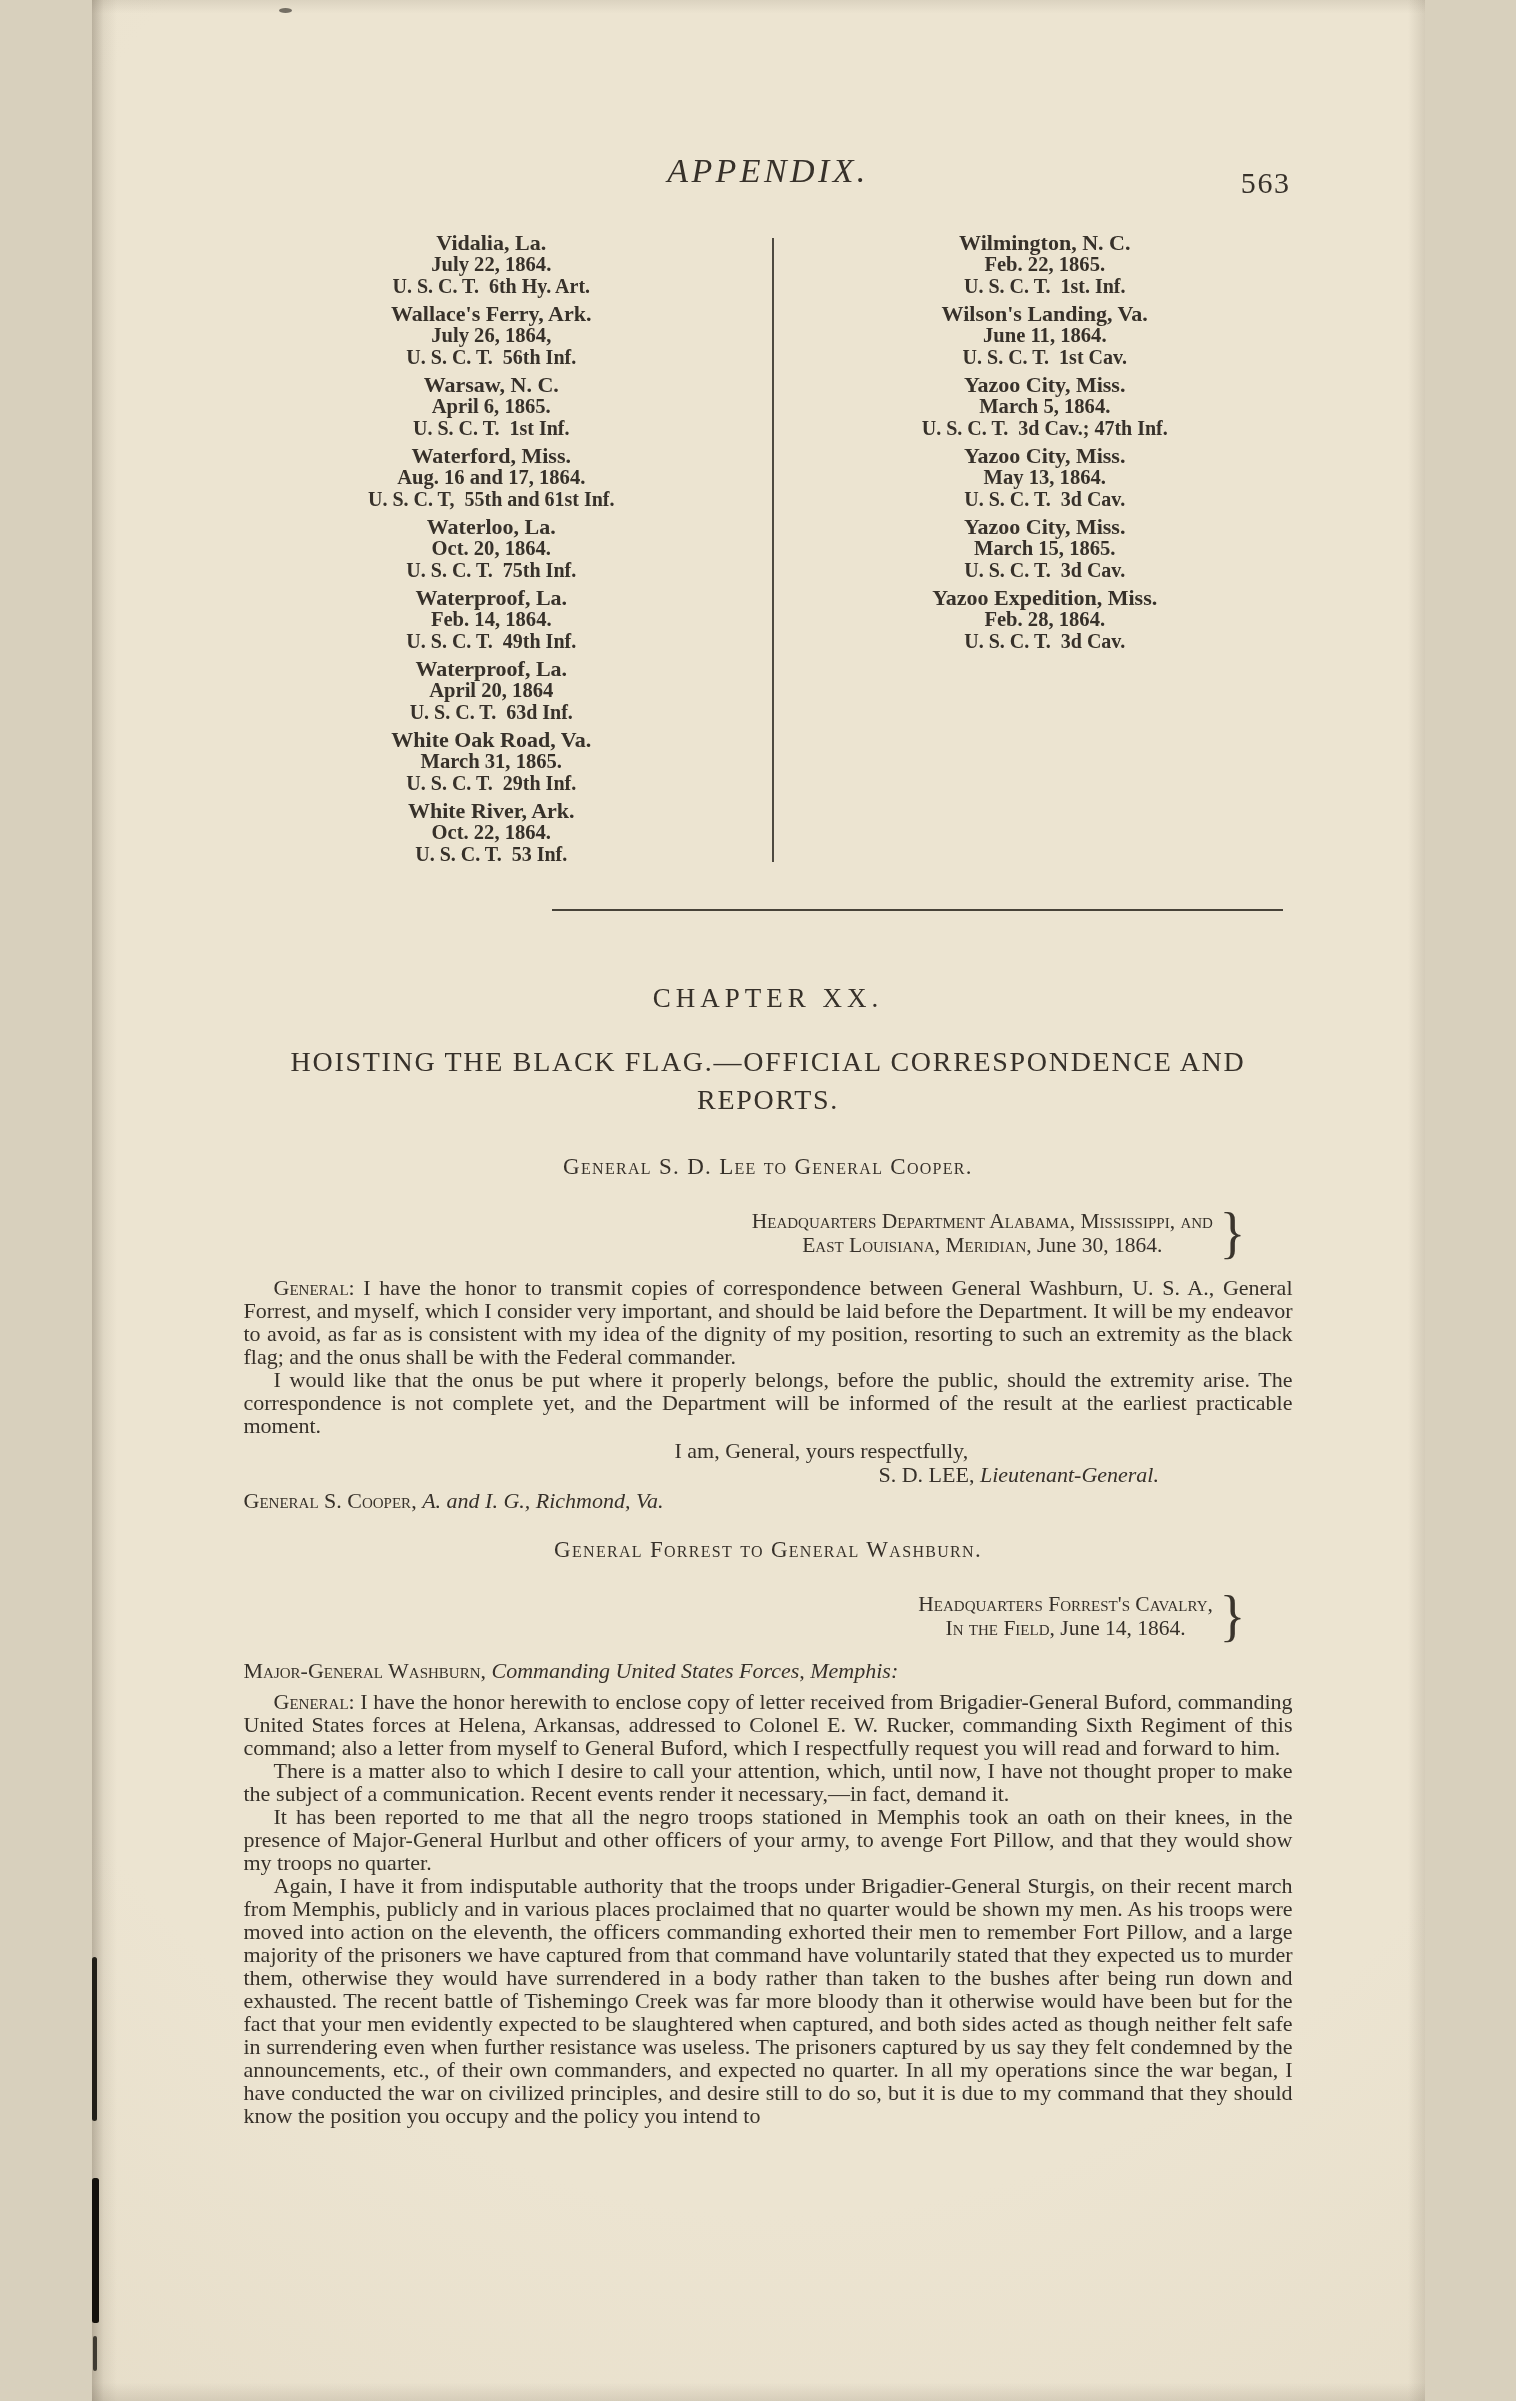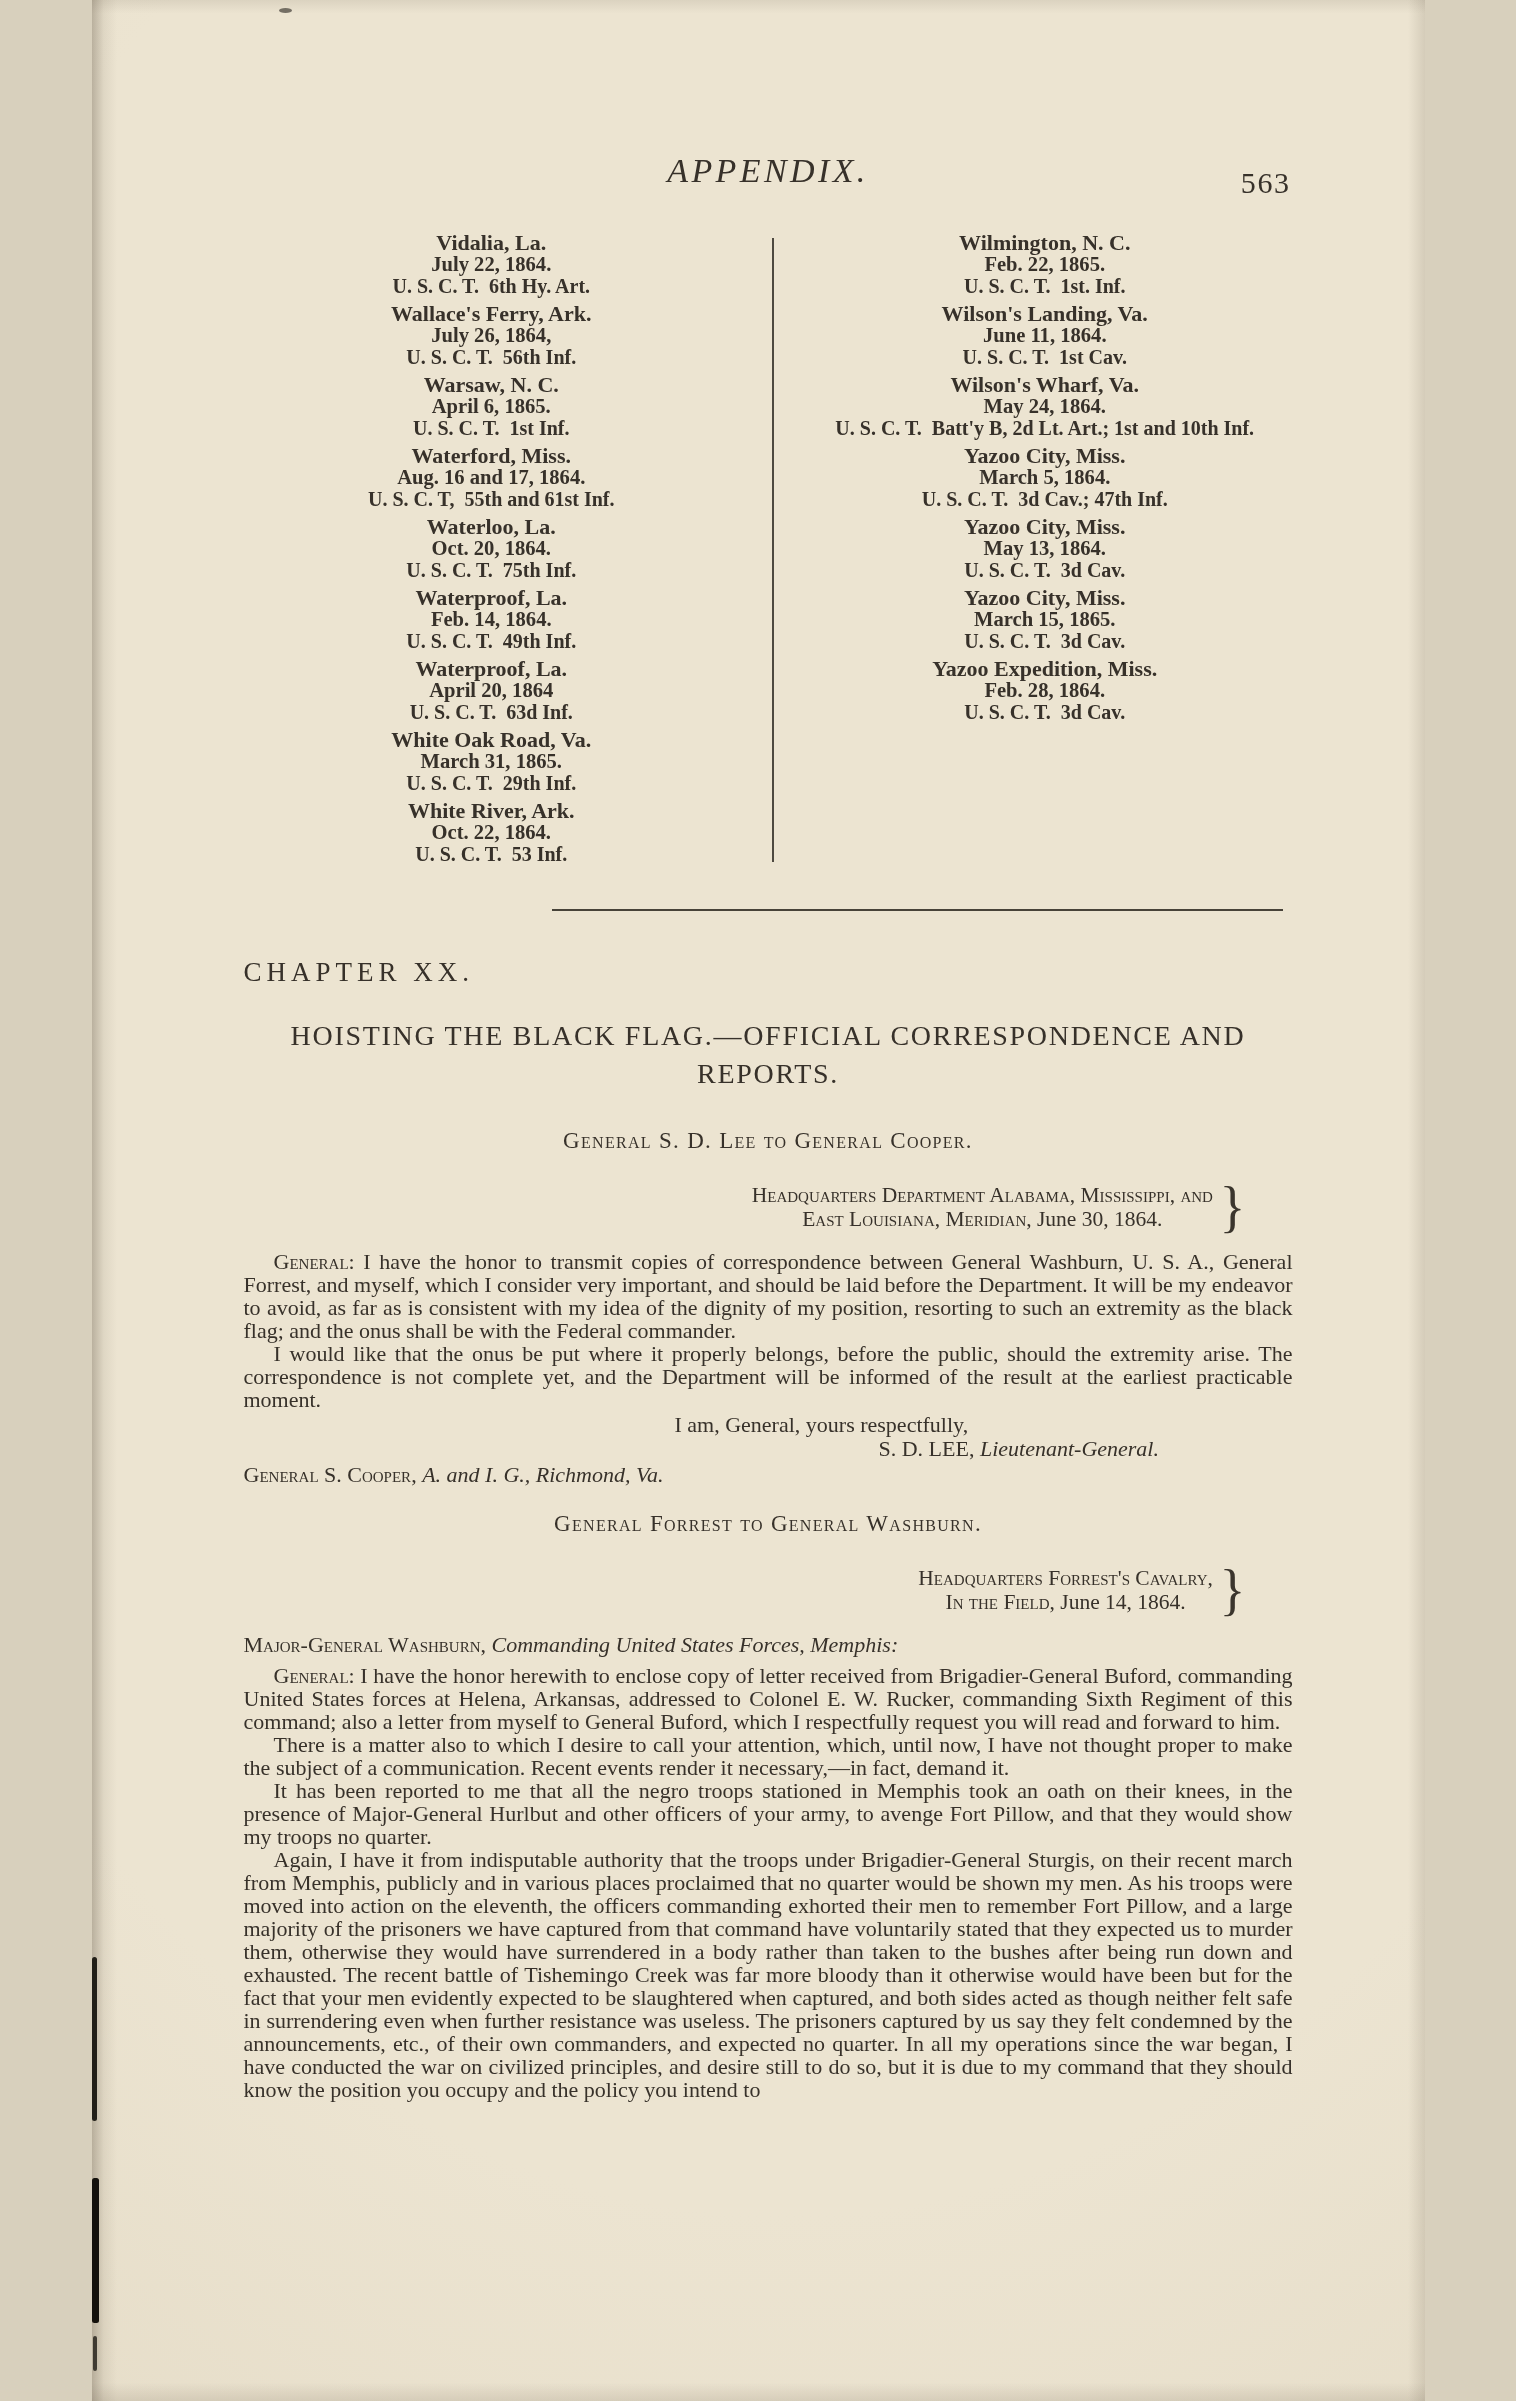--- a/index.html
+++ b/index.html
@@ -37,21 +37,21 @@
   .col-left  { padding-right: 29px; }
   .col-right { padding-left: 29px; }
   .divider { position: absolute; left: 50.4%; top: 6.7px; bottom: 8.4px; width: 1.7px; background: #4e4940; }
   .entry { text-align: center; margin-bottom: 5px; }
   .entry .place { font-size: 22px; line-height: 23px; }
   .entry .date  { font-size: 20.6px; line-height: 21px; }
   .entry .unit  { font-size: 20px; line-height: 22px; white-space: pre-wrap; }
 
   .section-rule { margin: 39px 0 0 308px; width: 731px; border-top: 2.5px solid #474238; height: 0; }
 
-  .chapter-num { margin: 46px 0 0; text-align: left; font-weight: 400; font-size: 27px; letter-spacing: 5px; }
+  .chapter-num { margin: 72px 0 0; text-align: center; font-weight: 400; font-size: 27px; letter-spacing: 5px; }
   .chapter-title { margin: 29px 0 4px; text-align: center; font-weight: 400; font-size: 28px; letter-spacing: 1.7px; line-height: 38px; }
 
   .letter-heading { margin: 35px 0 0; text-align: center; font-weight: 400; font-size: 23px; font-variant: small-caps; letter-spacing: 1.3px; }
   .letter-heading.second { margin-top: 24px; }
 
   .dateline { display: flex; justify-content: flex-end; align-items: center; padding-right: 47px; margin-top: 22px; }
   .dateline-lines { text-align: center; font-size: 21.5px; line-height: 24.4px; }
   .sc { font-variant: small-caps; }
   .brace { font-size: 54px; font-weight: 300; margin-left: 6.7px; color: #3b352d; transform: scaleY(1.05); }
 
@@ -148,25 +148,20 @@
             <div class="date">Feb. 22, 1865.</div>
             <div class="unit">U. S. C. T.  1st. Inf.</div>
           </div>
 
           <div class="entry">
             <div class="place">Wilson's Landing, Va.</div>
             <div class="date">June 11, 1864.</div>
             <div class="unit">U. S. C. T.  1st Cav.</div>
           </div>
 
-          <div class="entry">
-            <div class="place">Wilson's Wharf, Va.</div>
-            <div class="date">May 24, 1864.</div>
-            <div class="unit">U. S. C. T.  Batt'y B, 2d Lt. Art.; 1st and 10th Inf.</div>
-          </div>
 
           <div class="entry">
             <div class="place">Yazoo City, Miss.</div>
             <div class="date">March 5, 1864.</div>
             <div class="unit">U. S. C. T.  3d Cav.; 47th Inf.</div>
           </div>
 
           <div class="entry">
             <div class="place">Yazoo City, Miss.</div>
             <div class="date">May 13, 1864.</div>

